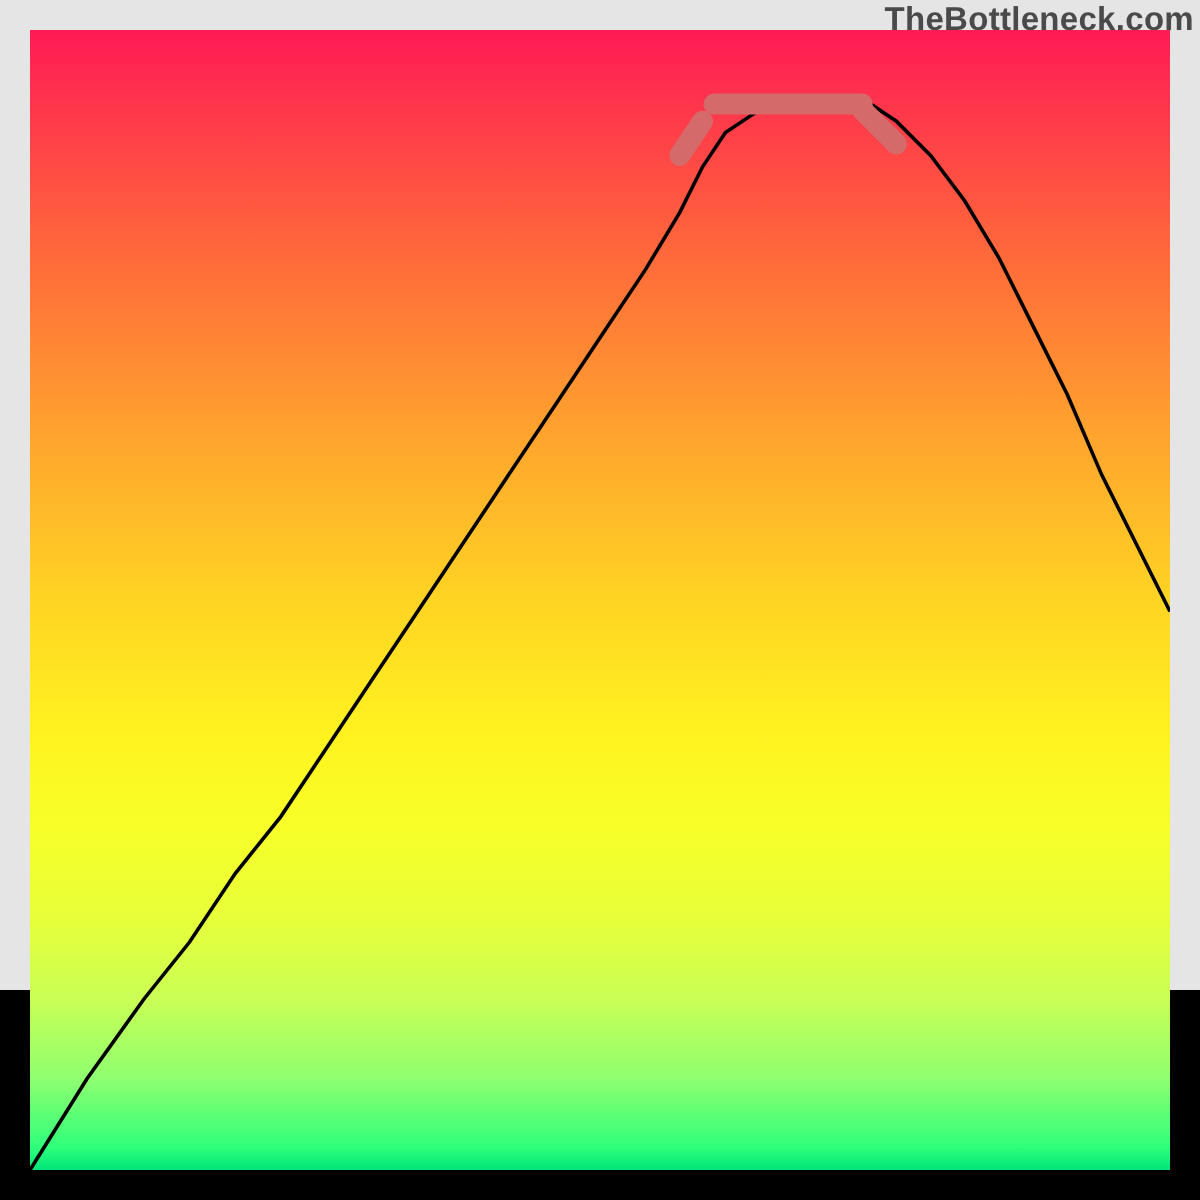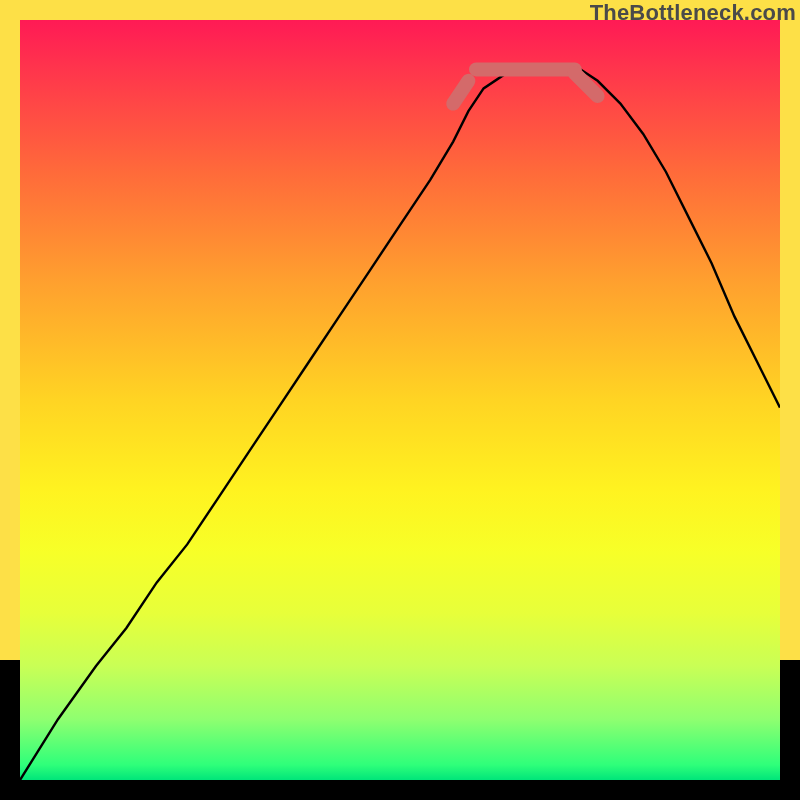--- a/index.html
+++ b/index.html
@@ -1,17 +1,17 @@
 <!DOCTYPE html>
 <html><head>
 <meta charset="utf-8">
 <style>
   * { margin: 0; padding: 0; box-sizing: border-box; }
   html, body { width: 800px; height: 800px; overflow: hidden; background: #000; font-family: Arial, sans-serif; }
-  .page { position: relative; width: 800px; height: 660px; background: #fde047; }
+  .page { position: relative; width: 800px; height: 660px; background: #e5e5e5; }
   .plot-wrap { position: absolute; left: 20px; top: 20px; width: 760px; height: 760px; }
   .plot-bg {
     position: absolute; left: 0; top: 0; width: 760px; height: 760px;
     background: linear-gradient(to bottom,
       #ff1a55 0%,
       #ff3b4a 8%,
       #ff6a3a 20%,
       #ffa22e 35%,
       #ffd423 50%,
       #fff320 62%,

